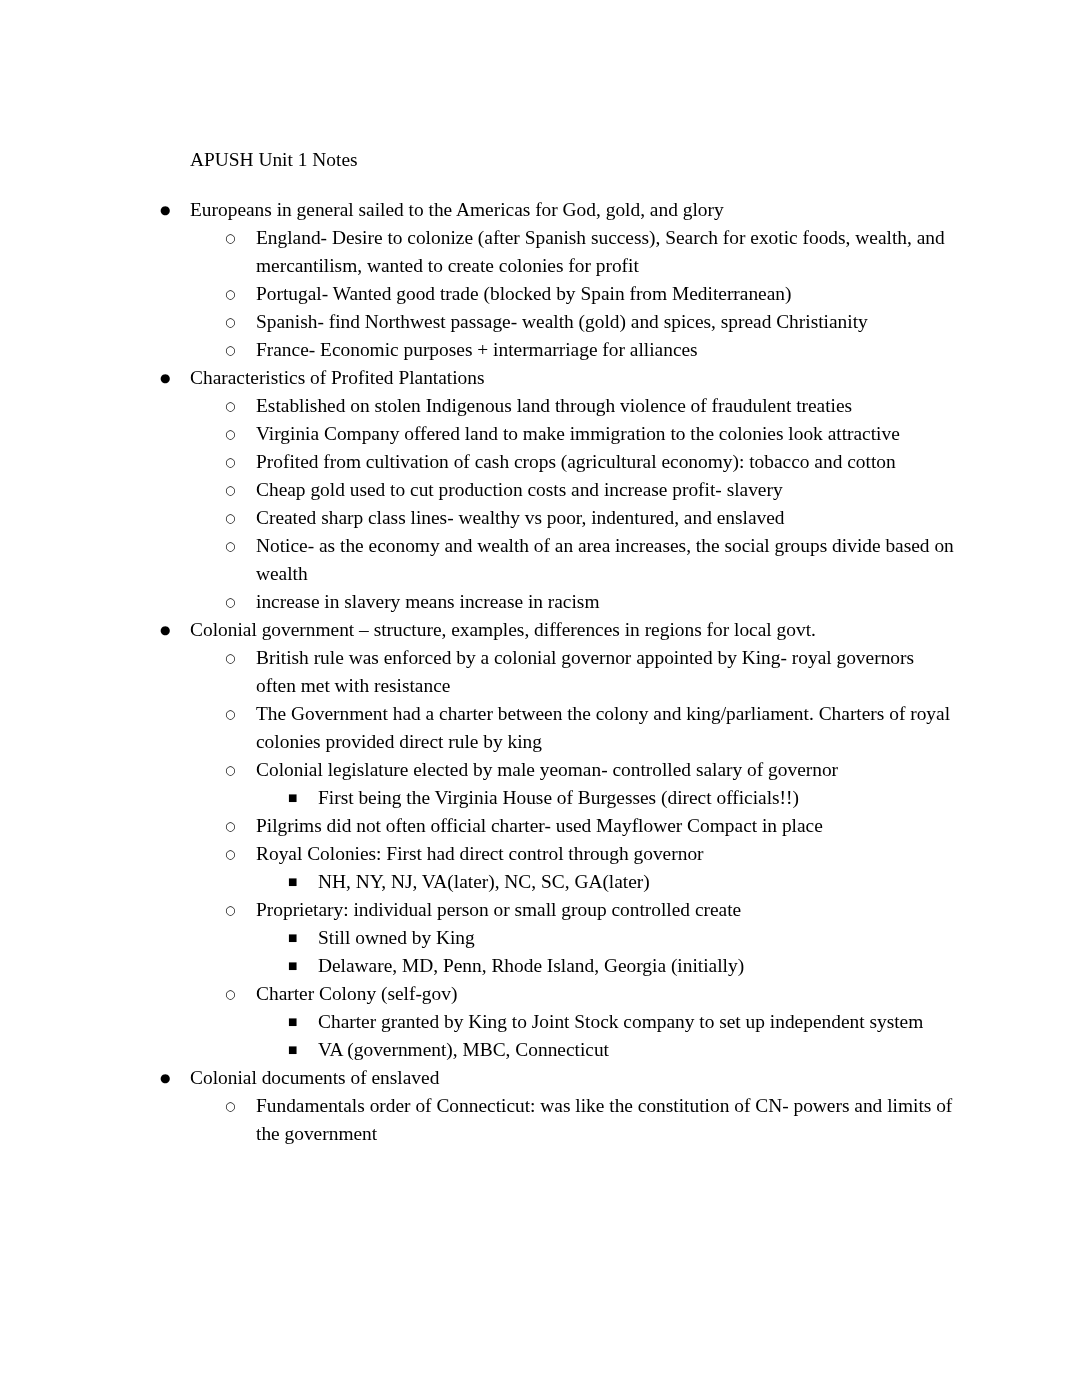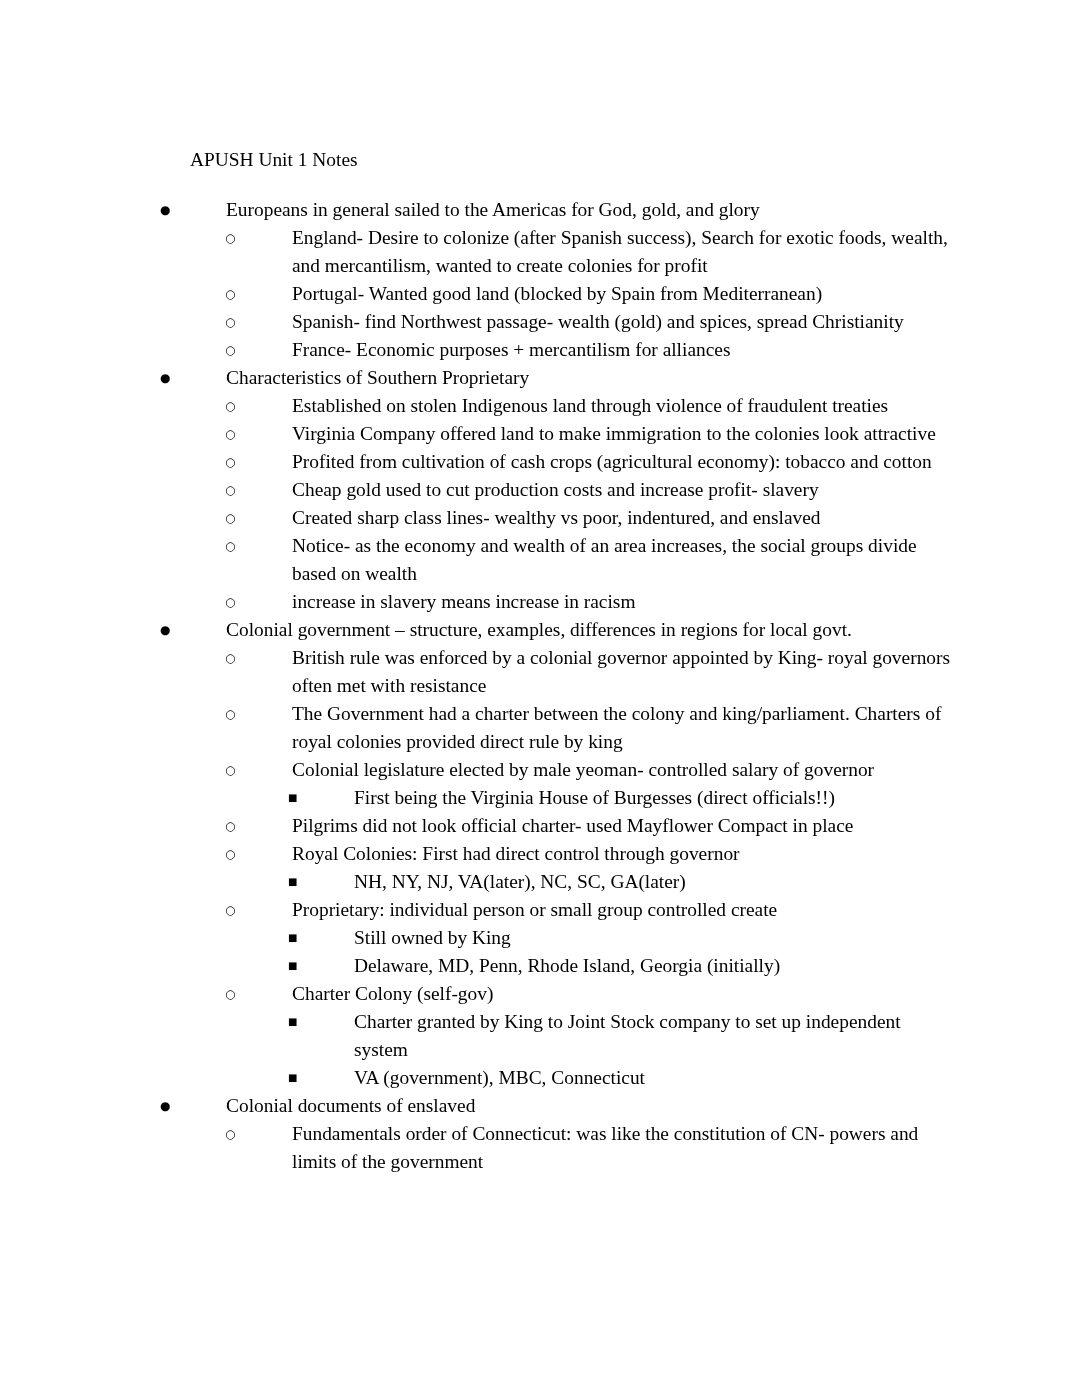--- a/index.html
+++ b/index.html
@@ -35,21 +35,20 @@
   }
   .item .marker {
     flex: 0 0 auto;
     font-family: "DejaVu Sans", sans-serif;
     line-height: 28px;
     text-align: left;
   }
   .item .text {
     flex: 1 1 auto;
     min-width: 0;
-    margin-left: 36px;
   }
   .level-1 { margin-left: 33px; }
   .level-1 .marker { width: 30px; font-size: 12px; }
   .level-2 { margin-left: 98px; }
   .level-2 .marker { width: 31px; font-size: 12px; }
   .level-3 { margin-left: 161px; }
   .level-3 .marker { width: 30px; font-size: 10px; }
 </style>
 </head>
 <body>
@@ -60,33 +59,33 @@
       <div class="item level-1">
         <span class="marker">●</span>
         <span class="text">Europeans in general sailed to the Americas for God, gold, and glory</span>
       </div>
       <div class="item level-2">
         <span class="marker">○</span>
         <span class="text">England- Desire to colonize (after Spanish success), Search for exotic foods, wealth, and mercantilism, wanted to create colonies for profit</span>
       </div>
       <div class="item level-2">
         <span class="marker">○</span>
-        <span class="text">Portugal- Wanted good land (blocked by Spain from Mediterranean)</span>
+        <span class="text">Portugal- Wanted good trade (blocked by Spain from Mediterranean)</span>
       </div>
       <div class="item level-2">
         <span class="marker">○</span>
         <span class="text">Spanish- find Northwest passage- wealth (gold) and spices, spread Christianity</span>
       </div>
       <div class="item level-2">
         <span class="marker">○</span>
-        <span class="text">France- Economic purposes + mercantilism for alliances</span>
+        <span class="text">France- Economic purposes + intermarriage for alliances</span>
       </div>
       <div class="item level-1">
         <span class="marker">●</span>
-        <span class="text">Characteristics of Southern Proprietary</span>
+        <span class="text">Characteristics of Profited Plantations</span>
       </div>
       <div class="item level-2">
         <span class="marker">○</span>
         <span class="text">Established on stolen Indigenous land through violence of fraudulent treaties</span>
       </div>
       <div class="item level-2">
         <span class="marker">○</span>
         <span class="text">Virginia Company offered land to make immigration to the colonies look attractive</span>
       </div>
       <div class="item level-2">
@@ -124,21 +123,21 @@
       <div class="item level-2">
         <span class="marker">○</span>
         <span class="text">Colonial legislature elected by male yeoman- controlled salary of governor</span>
       </div>
       <div class="item level-3">
         <span class="marker">■</span>
         <span class="text">First being the Virginia House of Burgesses (direct officials!!)</span>
       </div>
       <div class="item level-2">
         <span class="marker">○</span>
-        <span class="text">Pilgrims did not look official charter- used Mayflower Compact in place</span>
+        <span class="text">Pilgrims did not often official charter- used Mayflower Compact in place</span>
       </div>
       <div class="item level-2">
         <span class="marker">○</span>
         <span class="text">Royal Colonies: First had direct control through governor</span>
       </div>
       <div class="item level-3">
         <span class="marker">■</span>
         <span class="text">NH, NY, NJ, VA(later), NC, SC, GA(later)</span>
       </div>
       <div class="item level-2">

